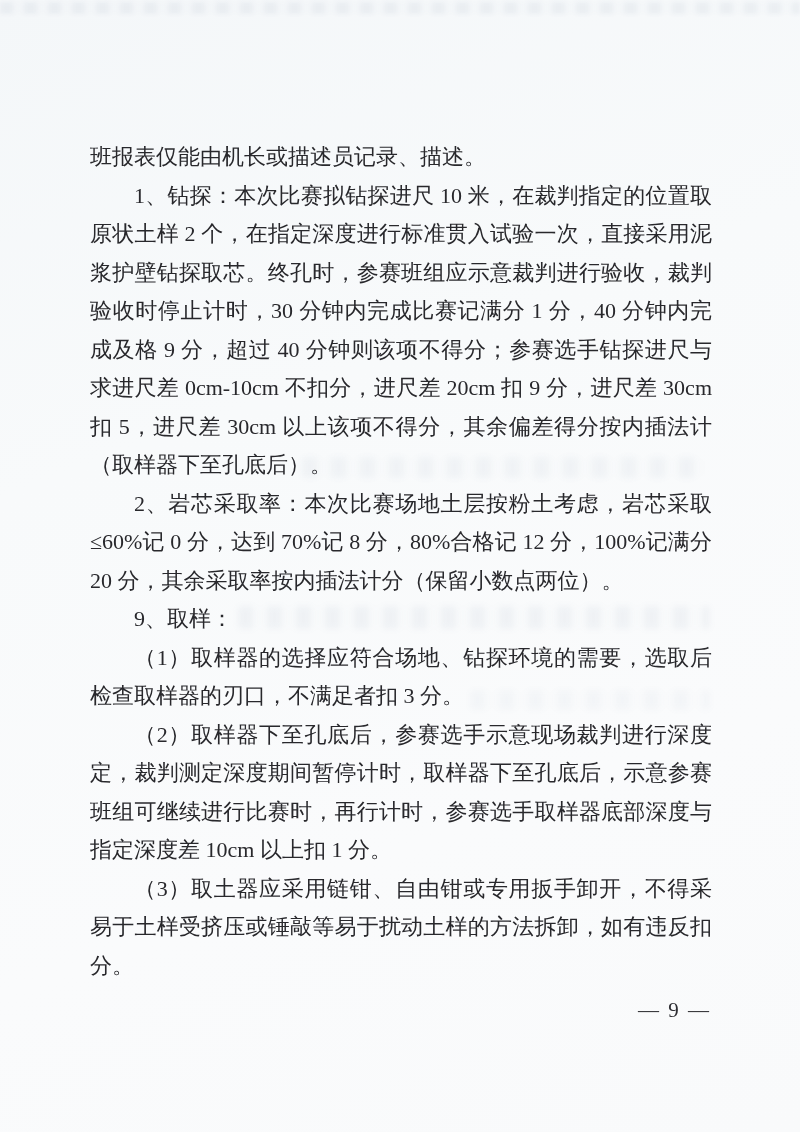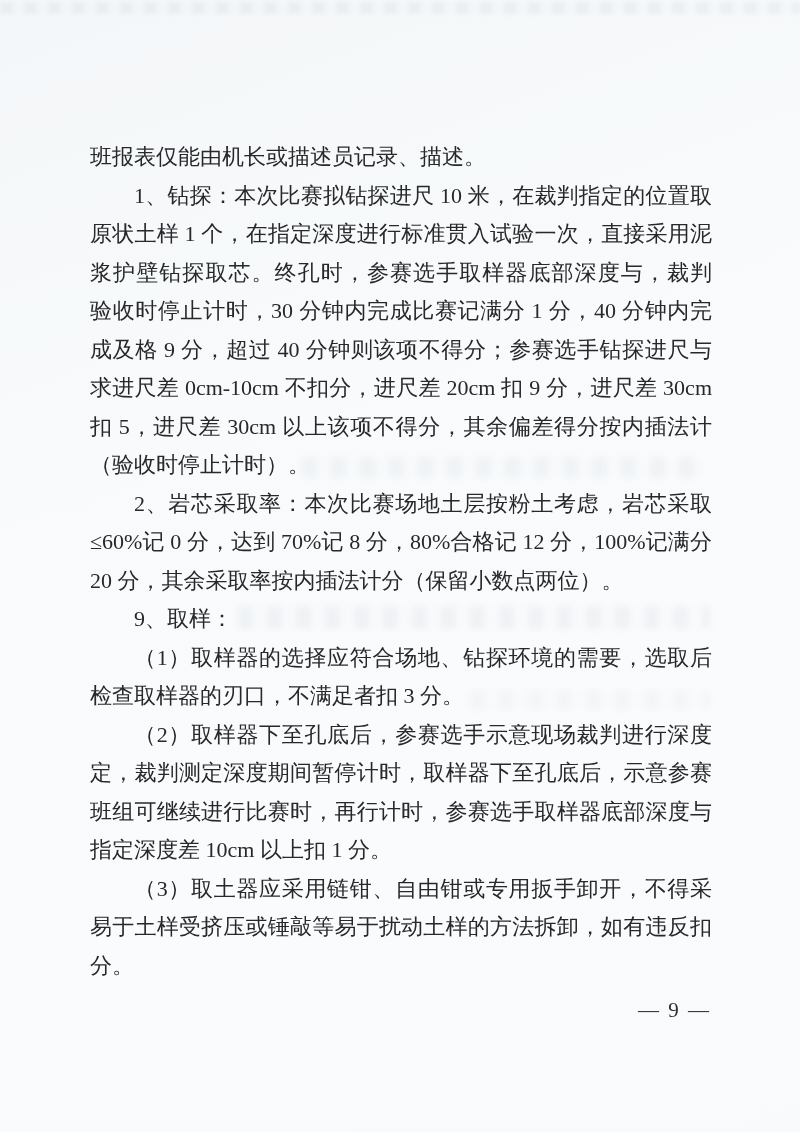--- a/index.html
+++ b/index.html
@@ -76,27 +76,27 @@
 
 <div class="page" style="color: rgb(40, 40, 44);">
   <div class="bleed-top"></div>
   <div class="smudge s1"></div>
   <div class="smudge s2"></div>
   <div class="smudge s3"></div>
 
   <div class="doc-text">
       <div class="line last">班报表仅能由机长或描述员记录、描述。</div>
       <div class="line indent">1、钻探：本次比赛拟钻探进尺 10 米，在裁判指定的位置取</div>
-      <div class="line">原状土样 1 个，在指定深度进行标准贯入试验一次，直接采用泥</div>
-      <div class="line">浆护壁钻探取芯。终孔时，参赛选手取样器底部深度与，裁判</div>
+      <div class="line">原状土样 2 个，在指定深度进行标准贯入试验一次，直接采用泥</div>
+      <div class="line">浆护壁钻探取芯。终孔时，参赛班组应示意裁判进行验收，裁判</div>
       <div class="line">验收时停止计时，30 分钟内完成比赛记满分 1 分，40 分钟内完</div>
       <div class="line">成及格 9 分，超过 40 分钟则该项不得分；参赛选手钻探进尺与要</div>
       <div class="line">求进尺差 0cm-10cm 不扣分，进尺差 20cm 扣 9 分，进尺差 30cm</div>
       <div class="line">扣 5，进尺差 30cm 以上该项不得分，其余偏差得分按内插法计分</div>
-      <div class="line last">（验收时停止计时）。</div>
+      <div class="line last">（取样器下至孔底后）。</div>
       <div class="line indent">2、岩芯采取率：本次比赛场地土层按粉土考虑，岩芯采取率</div>
       <div class="line">≤60%记 0 分，达到 70%记 8 分，80%合格记 12 分，100%记满分</div>
       <div class="line last">20 分，其余采取率按内插法计分（保留小数点两位）。</div>
       <div class="line indent last">9、取样：</div>
       <div class="line indent">（1）取样器的选择应符合场地、钻探环境的需要，选取后应</div>
       <div class="line last">检查取样器的刃口，不满足者扣 3 分。</div>
       <div class="line indent">（2）取样器下至孔底后，参赛选手示意现场裁判进行深度测</div>
       <div class="line">定，裁判测定深度期间暂停计时，取样器下至孔底后，示意参赛</div>
       <div class="line">班组可继续进行比赛时，再行计时，参赛选手取样器底部深度与</div>
       <div class="line last">指定深度差 10cm 以上扣 1 分。</div>

